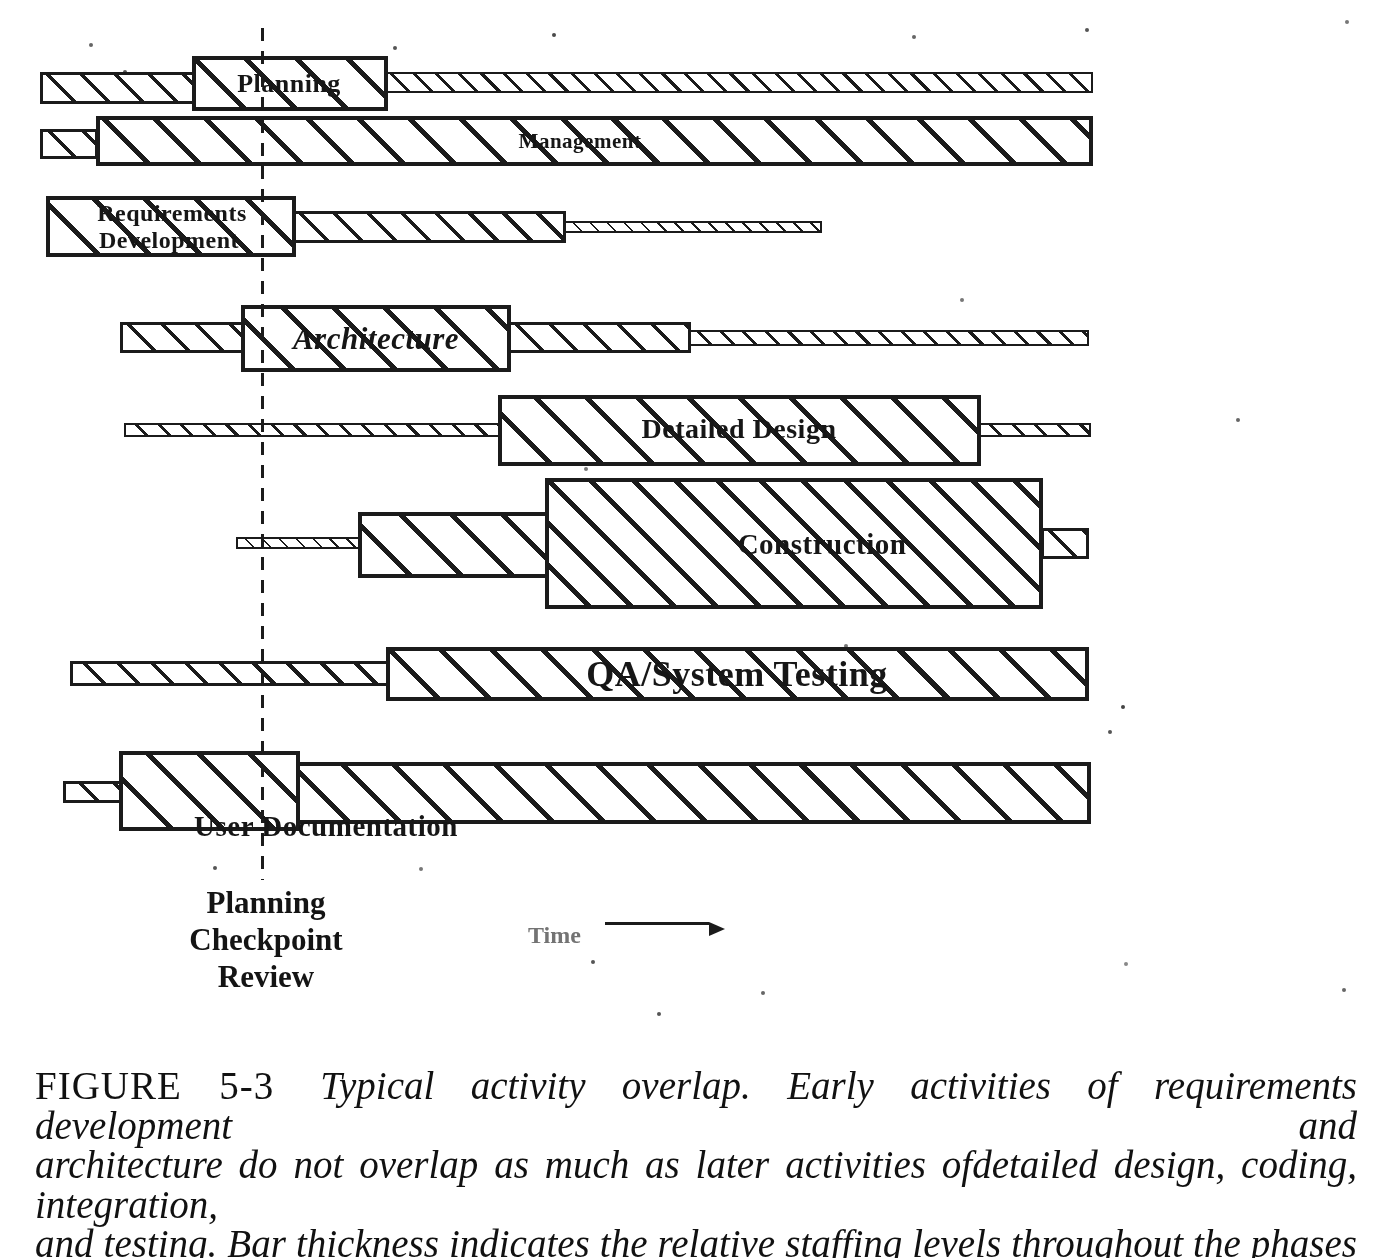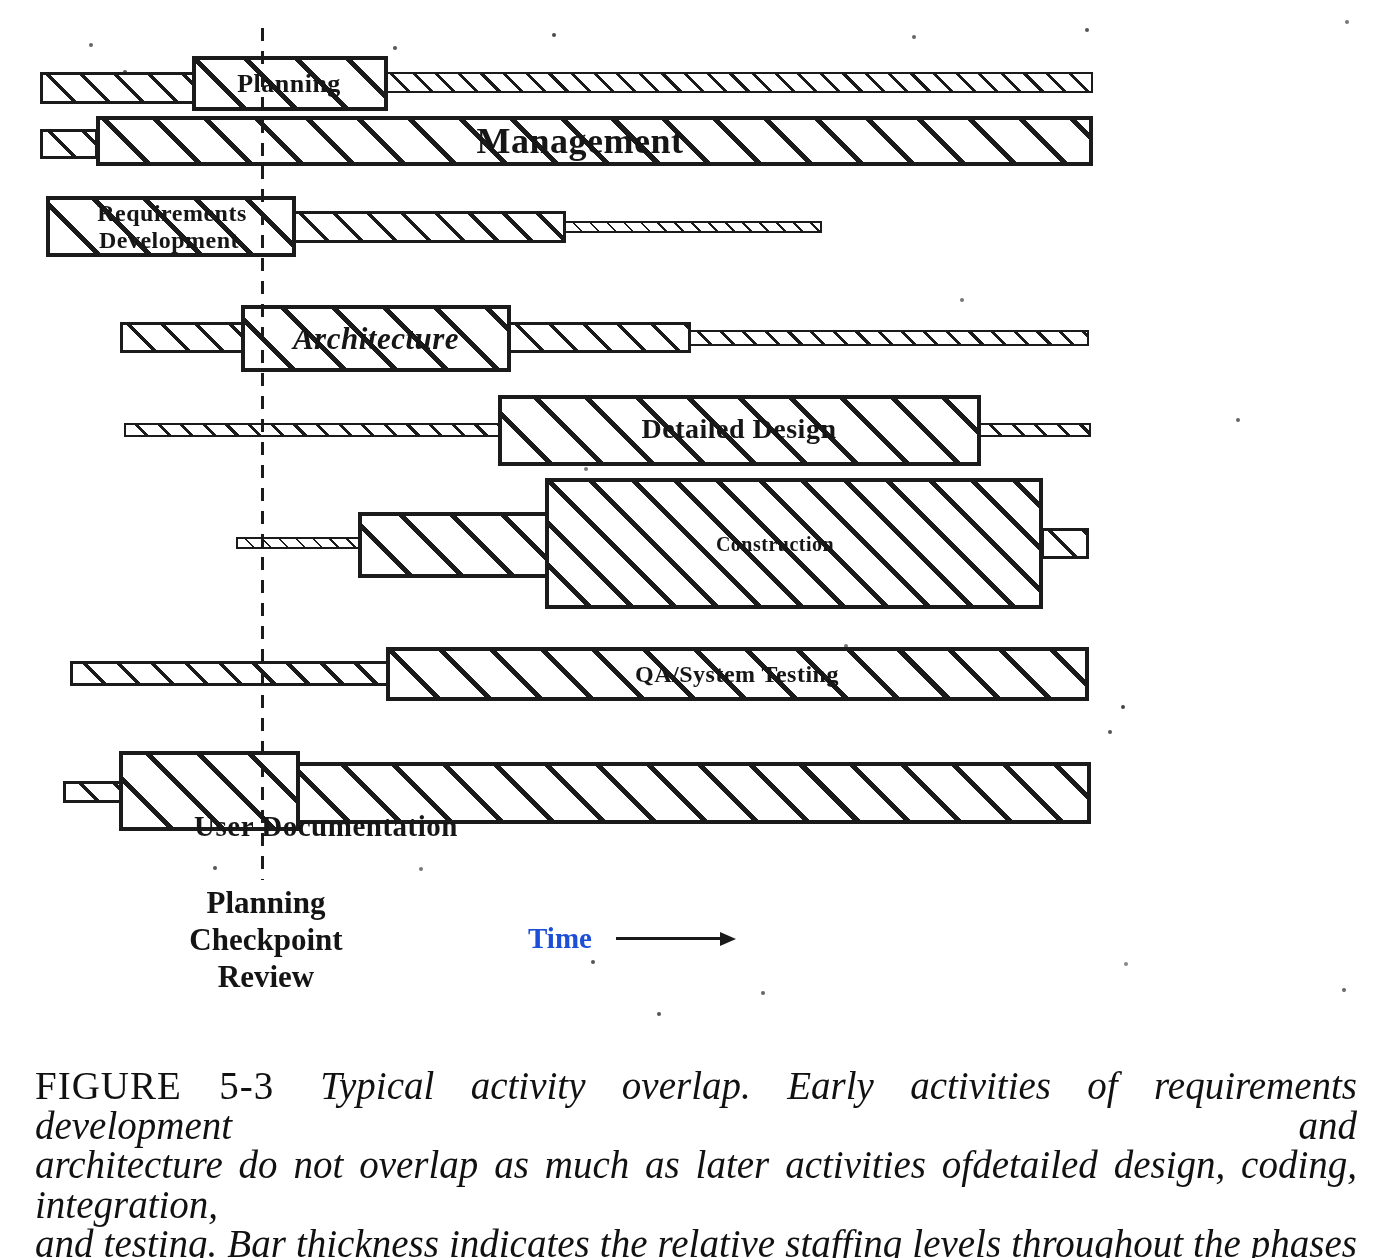--- a/index.html
+++ b/index.html
@@ -8,21 +8,21 @@
   
   .seg{position:absolute;box-sizing:border-box;background-color:#fff;border-style:solid;border-color:#1b1b1b;z-index:2}
   
   .bar-label{position:absolute;transform:translate(-50%,-50%);font-weight:700;white-space:nowrap;
              z-index:4;letter-spacing:.5px;color:#161616}
   
   .dashline{position:absolute;width:3px;z-index:3;
             background:repeating-linear-gradient(180deg,#1b1b1b 0 13px,transparent 13px 23px)}
   .checkpoint{position:absolute;transform:translateX(-50%);text-align:center;font-weight:700;
               font-size:31px;line-height:37px;z-index:5;color:#141414}
-  .time{position:absolute;display:flex;align-items:center;font-weight:700;font-size:29px;z-index:5;color:#1d4ed8}
+  .time{position:absolute;display:flex;align-items:flex-start;font-weight:700;font-size:24px;z-index:5;color:#737373}
   .time .shaft{display:inline-block;width:104px;height:3px;background:#1b1b1b;margin-left:24px}
   .time .head{width:0;height:0;border-left:16px solid #1b1b1b;border-top:7px solid transparent;border-bottom:7px solid transparent}
   
   .caption{position:absolute;left:35px;width:1322px;top:1066px;font-size:39px;line-height:39.5px;color:#111}
   .cap-line{font-style:italic;font-weight:500}
   .j{text-align:justify;text-align-last:justify}
   .fig-num{font-style:normal;font-weight:400;margin-right:46px;letter-spacing:1px}
   
   .noise{position:absolute;left:0;top:0;width:2px;height:2px;border-radius:50%;background:transparent;z-index:1;
     box-shadow:553px 34px 0 1px #4a4a4a,1086px 29px 0 1px #555,913px 36px 0 1px #666,
@@ -52,43 +52,43 @@
       <span>Time</span>
       <span class="shaft"></span>
       <span class="head"></span>
     </div>
   <div class="seg" style="left: 40px; top: 72px; width: 156px; height: 32px; border-width: 3px; background-image: repeating-linear-gradient(45deg, transparent 0px, transparent 20px, rgb(27, 27, 27) 20px, rgb(27, 27, 27) 24px);"></div>
       <div class="seg" style="left: 386px; top: 72px; width: 707px; height: 21px; border-width: 2px; background-image: repeating-linear-gradient(45deg, transparent 0px, transparent 13px, rgb(27, 27, 27) 13px, rgb(27, 27, 27) 16px);"></div>
       <div class="seg" style="left: 192px; top: 56px; width: 196px; height: 55px; border-width: 4px; background-image: repeating-linear-gradient(45deg, transparent 0px, transparent 31px, rgb(27, 27, 27) 31px, rgb(27, 27, 27) 36px);"></div>
       <div class="bar-label" style="left: 289px; top: 84px; font-size: 26px;">Planning</div>
       <div class="seg" style="left: 40px; top: 129px; width: 58px; height: 30px; border-width: 3px; background-image: repeating-linear-gradient(45deg, transparent 0px, transparent 20px, rgb(27, 27, 27) 20px, rgb(27, 27, 27) 24px);"></div>
       <div class="seg" style="left: 96px; top: 116px; width: 997px; height: 50px; border-width: 4px; background-image: repeating-linear-gradient(45deg, transparent 0px, transparent 31px, rgb(27, 27, 27) 31px, rgb(27, 27, 27) 36px);"></div>
-      <div class="bar-label" style="left: 580px; top: 141px; font-size: 36px;">Management</div>
+      <div class="bar-label" style="left: 580px; top: 141px; font-size: 21px;">Management</div>
       <div class="seg" style="left: 564px; top: 221px; width: 258px; height: 12px; border-width: 2px; background-image: repeating-linear-gradient(45deg, transparent 0px, transparent 10px, rgb(27, 27, 27) 10px, rgb(27, 27, 27) 12px);"></div>
       <div class="seg" style="left: 293px; top: 211px; width: 273px; height: 32px; border-width: 3px; background-image: repeating-linear-gradient(45deg, transparent 0px, transparent 20px, rgb(27, 27, 27) 20px, rgb(27, 27, 27) 24px);"></div>
       <div class="seg" style="left: 46px; top: 196px; width: 250px; height: 61px; border-width: 4px; background-image: repeating-linear-gradient(45deg, transparent 0px, transparent 31px, rgb(27, 27, 27) 31px, rgb(27, 27, 27) 36px);"></div>
       <div class="bar-label" style="left: 172px; top: 213px; font-size: 24px;">Requirements</div>
       <div class="bar-label" style="left: 169px; top: 240px; font-size: 24px;">Development</div>
       <div class="seg" style="left: 688px; top: 330px; width: 401px; height: 16px; border-width: 2px; background-image: repeating-linear-gradient(45deg, transparent 0px, transparent 13px, rgb(27, 27, 27) 13px, rgb(27, 27, 27) 16px);"></div>
       <div class="seg" style="left: 120px; top: 322px; width: 126px; height: 31px; border-width: 3px; background-image: repeating-linear-gradient(45deg, transparent 0px, transparent 20px, rgb(27, 27, 27) 20px, rgb(27, 27, 27) 24px);"></div>
       <div class="seg" style="left: 508px; top: 322px; width: 183px; height: 31px; border-width: 3px; background-image: repeating-linear-gradient(45deg, transparent 0px, transparent 20px, rgb(27, 27, 27) 20px, rgb(27, 27, 27) 24px);"></div>
       <div class="seg" style="left: 241px; top: 305px; width: 270px; height: 67px; border-width: 4px; background-image: repeating-linear-gradient(45deg, transparent 0px, transparent 31px, rgb(27, 27, 27) 31px, rgb(27, 27, 27) 36px);"></div>
       <div class="bar-label" style="left: 376px; top: 339px; font-size: 31px; font-style: italic;">Architecture</div>
       <div class="seg" style="left: 124px; top: 423px; width: 378px; height: 14px; border-width: 2px; background-image: repeating-linear-gradient(45deg, transparent 0px, transparent 13px, rgb(27, 27, 27) 13px, rgb(27, 27, 27) 16px);"></div>
       <div class="seg" style="left: 978px; top: 423px; width: 113px; height: 14px; border-width: 2px; background-image: repeating-linear-gradient(45deg, transparent 0px, transparent 13px, rgb(27, 27, 27) 13px, rgb(27, 27, 27) 16px);"></div>
       <div class="seg" style="left: 498px; top: 395px; width: 483px; height: 71px; border-width: 4px; background-image: repeating-linear-gradient(45deg, transparent 0px, transparent 31px, rgb(27, 27, 27) 31px, rgb(27, 27, 27) 36px);"></div>
       <div class="bar-label" style="left: 739px; top: 429px; font-size: 28px; text-align: right;">Detailed Design</div>
       <div class="seg" style="left: 236px; top: 537px; width: 126px; height: 12px; border-width: 2px; background-image: repeating-linear-gradient(45deg, transparent 0px, transparent 10px, rgb(27, 27, 27) 10px, rgb(27, 27, 27) 12px);"></div>
       <div class="seg" style="left: 358px; top: 512px; width: 197px; height: 66px; border-width: 4px; background-image: repeating-linear-gradient(45deg, transparent 0px, transparent 31px, rgb(27, 27, 27) 31px, rgb(27, 27, 27) 36px);"></div>
       <div class="seg" style="left: 1041px; top: 528px; width: 48px; height: 31px; border-width: 3px; background-image: repeating-linear-gradient(45deg, transparent 0px, transparent 20px, rgb(27, 27, 27) 20px, rgb(27, 27, 27) 24px);"></div>
       <div class="seg" style="left: 545px; top: 478px; width: 498px; height: 131px; border-width: 4px; background-image: repeating-linear-gradient(45deg, transparent 0px, transparent 25px, rgb(27, 27, 27) 25px, rgb(27, 27, 27) 30px);"></div>
-      <div class="bar-label" style="left: 775px; top: 544px; font-size: 20px;">Construction</div>
+      <div class="bar-label" style="left: 822px; top: 544px; font-size: 29px;">Construction</div>
       <div class="seg" style="left: 70px; top: 661px; width: 320px; height: 25px; border-width: 3px; background-image: repeating-linear-gradient(45deg, transparent 0px, transparent 20px, rgb(27, 27, 27) 20px, rgb(27, 27, 27) 24px);"></div>
       <div class="seg" style="left: 386px; top: 647px; width: 703px; height: 54px; border-width: 4px; background-image: repeating-linear-gradient(45deg, transparent 0px, transparent 31px, rgb(27, 27, 27) 31px, rgb(27, 27, 27) 36px);"></div>
-      <div class="bar-label" style="left: 737px; top: 674px; font-size: 24px;">QA/System Testing</div>
+      <div class="bar-label" style="left: 737px; top: 674px; font-size: 36px;">QA/System Testing</div>
       <div class="seg" style="left: 63px; top: 781px; width: 69px; height: 22px; border-width: 3px; background-image: repeating-linear-gradient(45deg, transparent 0px, transparent 20px, rgb(27, 27, 27) 20px, rgb(27, 27, 27) 24px);"></div>
       <div class="seg" style="left: 296px; top: 762px; width: 795px; height: 62px; border-width: 4px; background-image: repeating-linear-gradient(45deg, transparent 0px, transparent 31px, rgb(27, 27, 27) 31px, rgb(27, 27, 27) 36px);"></div>
       <div class="seg" style="left: 119px; top: 751px; width: 181px; height: 80px; border-width: 4px; background-image: repeating-linear-gradient(45deg, transparent 0px, transparent 31px, rgb(27, 27, 27) 31px, rgb(27, 27, 27) 36px);"></div>
       <div class="bar-label" style="left: 326px; top: 790px; font-size: 29px; margin-top: 36px;">User Documentation</div>
     </div>
 
   <div class="caption">
     <div class="cap-line j">
       <span class="fig-num">FIGURE 5-3</span><span>Typical activity overlap. Early activities of requirements development and</span>
     </div>

